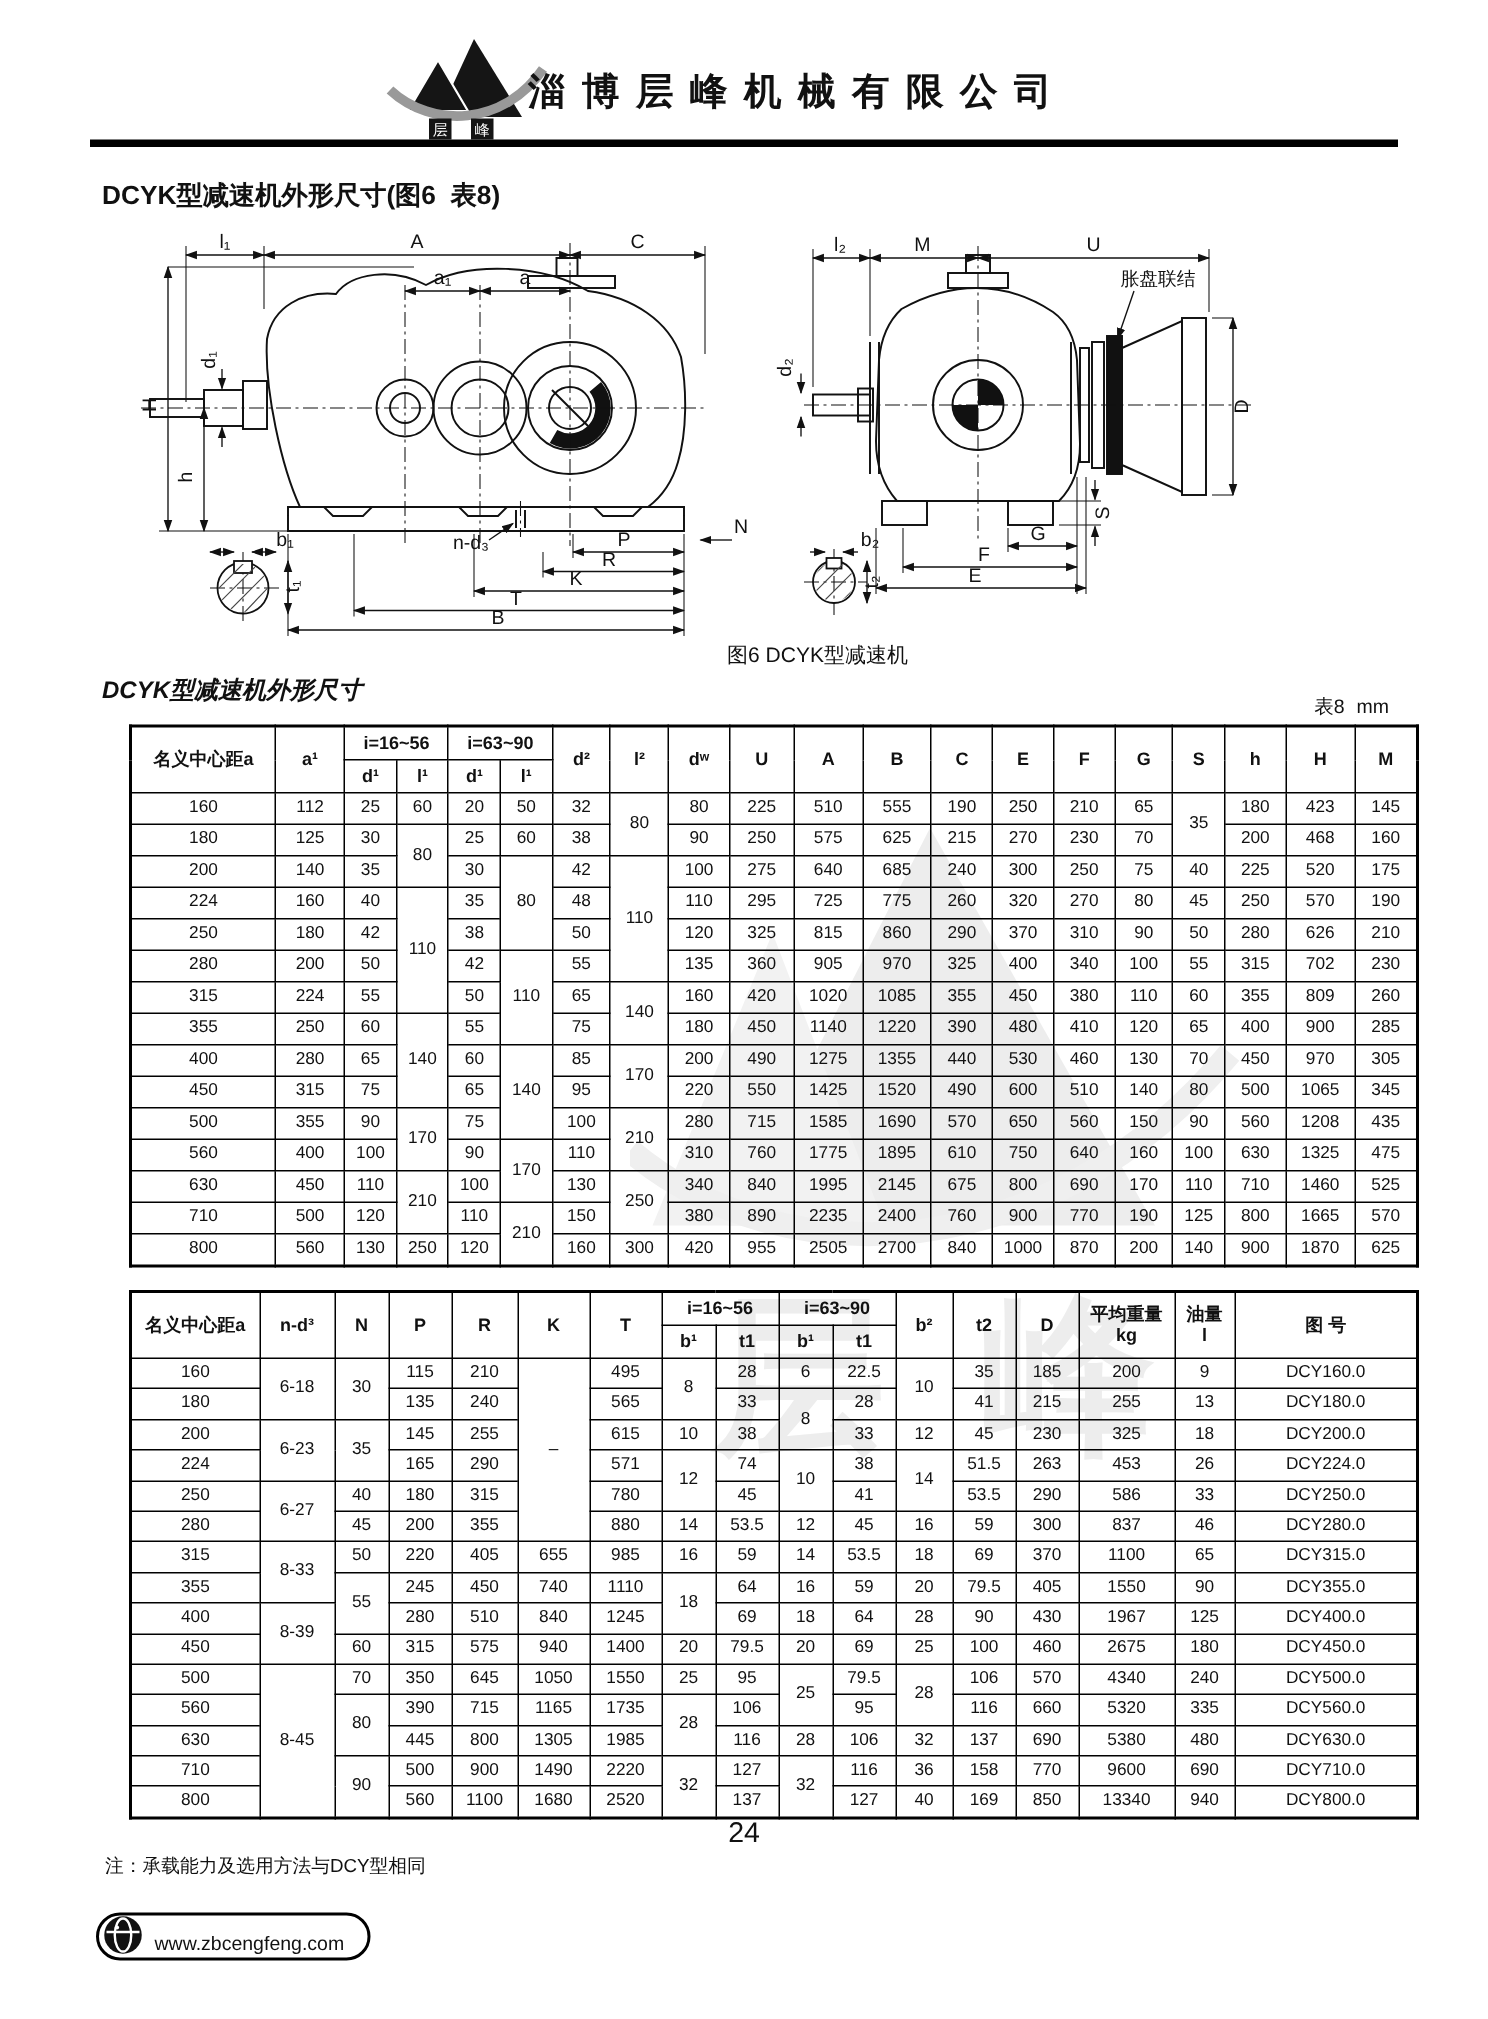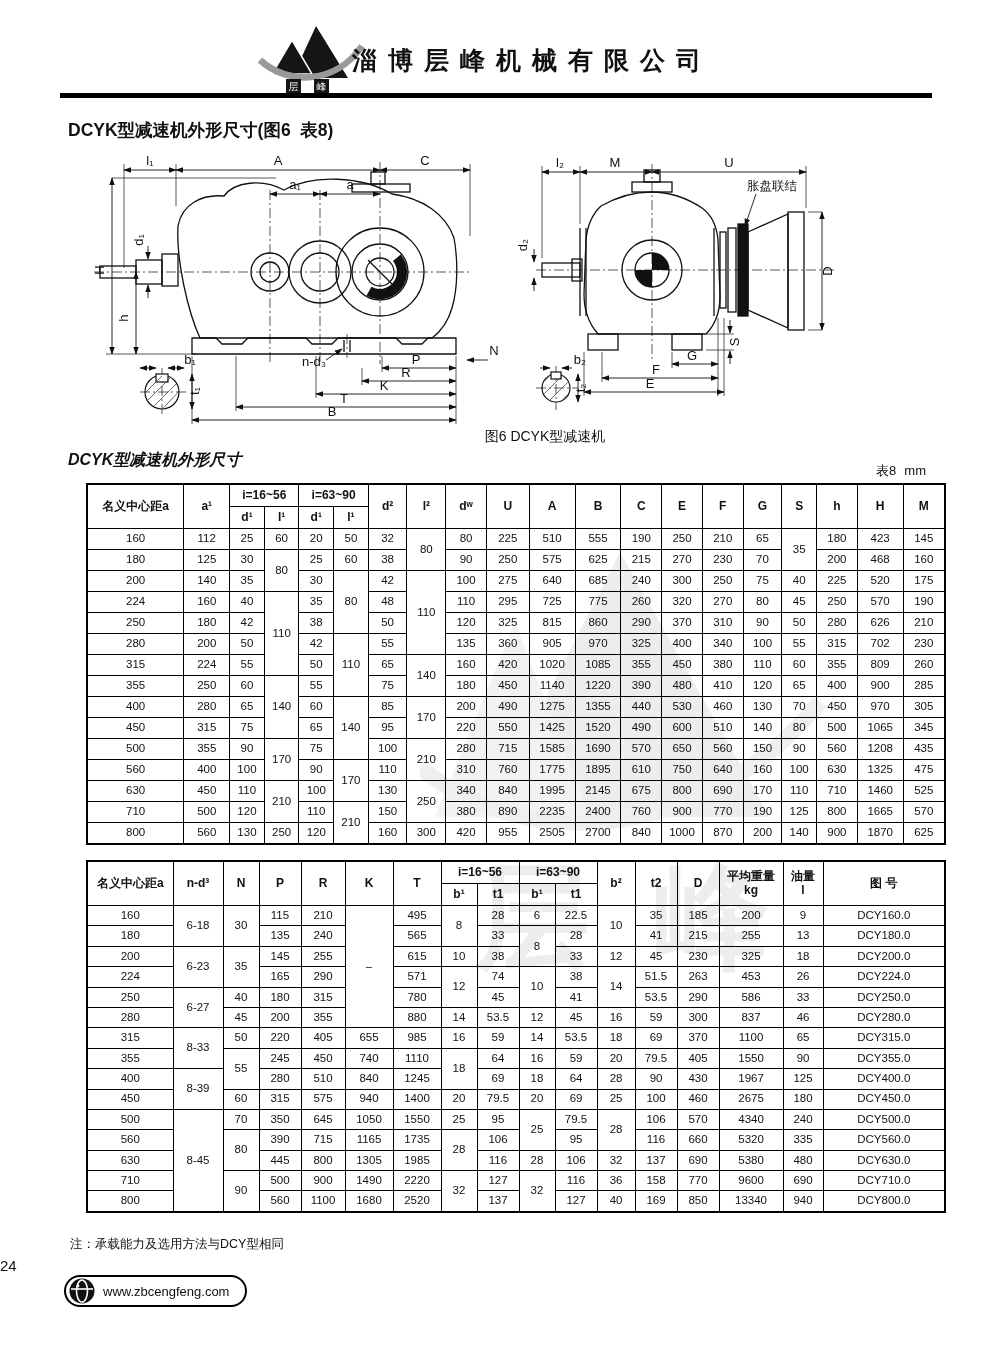--- a/index.html
+++ b/index.html
@@ -24,24 +24,24 @@
   .dim-table{border-collapse:collapse;table-layout:fixed;width:860px;border:2px solid #000;
              background:transparent;margin-left:20px;}
   .dim-table th{border:1px solid #000;font-size:12px;font-weight:bold;padding:0 1px;
                 height:21px;line-height:1.12;white-space:pre-line;vertical-align:middle;text-align:center;}
   .dim-table td{border:1px solid #000;font-size:11.5px;padding:0;text-align:center;
                 vertical-align:middle;line-height:1;}
   #table1-mount td{height:20px;}
   #table2-mount td{height:19.4px;}
   
   .note{position:absolute;top:1236px;left:70px;font-size:12.5px;}
-  .badge{position:absolute;top:1275px;left:64px;display:inline-flex;align-items:center;gap:8px;
+  .badge{position:absolute;top:1275px;left:64px;display:inline-flex;align-items:flex-end;gap:8px;
          border:2px solid #000;border-radius:20px;padding:2px 16px 2px 3px;height:32px;box-sizing:border-box;}
   .badge span{font-size:13px;}
-  .page-num{position:absolute;top:1257px;left:0;width:100%;font-size:15px;}
+  .page-num{position:absolute;top:1212px;left:0;width:100%;text-align:center;font-size:19px;}
   
   .wm{position:absolute;top:552px;left:420px;z-index:0;}
 </style>
 </head>
 <body>
 
 <div class="page">
 
   <div class="wm">
     <svg width="430" height="440" viewBox="0 0 430 440">

